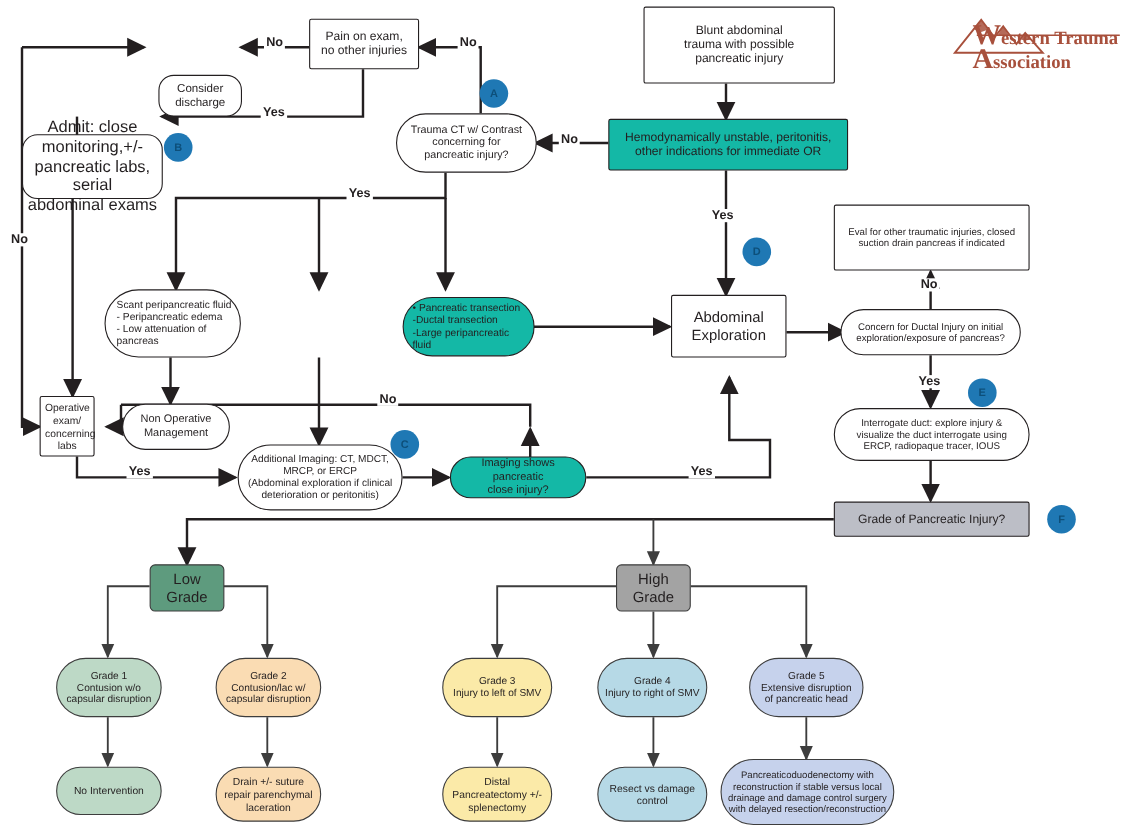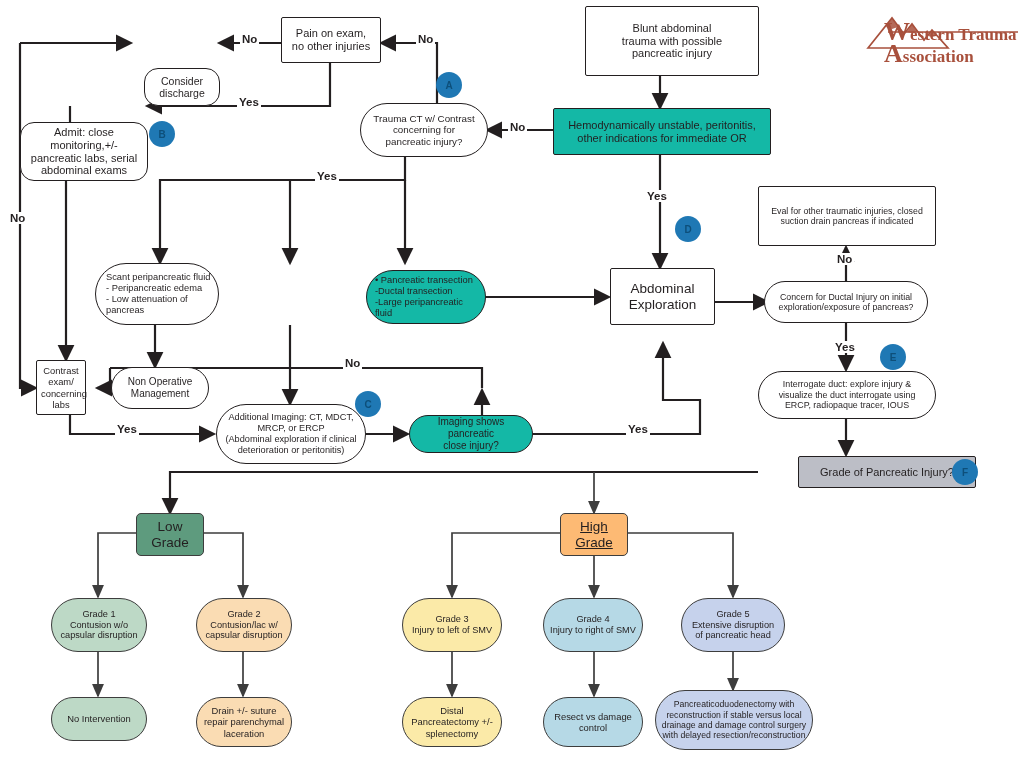--- a/index.html
+++ b/index.html
@@ -33,21 +33,21 @@
   .node.rect { border-radius:2px; }
   .node.round { border-radius:14px;margin-top:41px; }
   .node.pill  { border-radius:999px; }
   .node .txt { display:block; width:100%; }
 
   .node.left  { text-align:left; justify-content:flex-start; }
 
   .salmon { background:#14b8a6; }
   .grey   { background:#bcbec6; }
   .green  { background:#5e9b7e; border-color:#3d3d3d; }
-  .yellow { background:#fdba74; border-color:#3d3d3d;text-decoration:underline; }
+  .yellow { background:#a3a3a3; border-color:#3d3d3d; }
   .mint   { background:#bdd9c6; border-color:#3d3d3d; }
   .peach  { background:#fadcb3; border-color:#3d3d3d; }
   .lemon  { background:#fbeaa8; border-color:#3d3d3d; }
   .sky    { background:#b6d9e6; border-color:#3d3d3d; }
   .lav    { background:#c6d2ec; border-color:#3d3d3d; }
 
   .badge {
     position:absolute;
     width:26px; height:26px; border-radius:50%;
     background:#1f78b4;
@@ -207,21 +207,21 @@
     </span>
   </div>
 
   <div class="node round" style="left:144px; top:27px; width:76px; height:38px; font-size:10.5px;">
     <span class="txt">
       <span>Consider</span><br>
       <span>discharge</span>
     </span>
   </div>
 
-  <div class="node round" style="left:20px; top:81px; width:128px; height:59px; font-size:11px;">
+  <div class="node round" style="left:20px; top:81px; width:128px; height:59px; font-size:15px;">
     <span class="txt">
       <span>Admit: close monitoring,+/-</span><br>
       <span>pancreatic labs, serial</span><br>
       <span>abdominal exams</span>
     </span>
   </div>
 
   <div class="node pill" style="left:360px; top:103px; width:128px; height:54px; font-size:9.8px;">
     <span class="txt">
       <span>Trauma CT w/ Contrast</span><br>
@@ -243,21 +243,21 @@
   <div class="node pill left salmon" style="left:366px; top:270px; width:120px; height:54px; font-size:9.3px; padding-left:8px;">
     <span class="txt">
       <span>• Pancreatic transection</span><br>
       <span>-Ductal transection</span><br>
       <span>-Large peripancreatic fluid</span>
     </span>
   </div>
 
   <div class="node rect" style="left:36px; top:360px; width:50px; height:55px; font-size:9.4px;">
     <span class="txt">
-      <span>Contrast</span><br>
+      <span>Operative</span><br>
       <span>exam/</span><br>
       <span>concerning</span><br>
       <span>labs</span>
     </span>
   </div>
 
   <div class="node pill" style="left:111px; top:367px; width:98px; height:42px; font-size:10px;">
     <span class="txt">
       <span>Non Operative</span><br>
       <span>Management</span>
@@ -302,21 +302,21 @@
   </div>
 
   <div class="node pill" style="left:758px; top:371px; width:178px; height:48px; font-size:8.9px;">
     <span class="txt">
       <span>Interrogate duct: explore injury &amp;</span><br>
       <span>visualize the duct  interrogate using</span><br>
       <span>ERCP, radiopaque tracer, IOUS</span>
     </span>
   </div>
 
-  <div class="node rect grey" style="left:758px; top:456px; width:178px; height:32px; font-size:11px;margin-left:40px;">
+  <div class="node rect grey" style="left:758px; top:456px; width:178px; height:32px; font-size:11px;">
     <span class="txt">Grade of Pancreatic Injury?</span>
   </div>
 
   <div class="node rect green" style="left:136px; top:513px; width:68px; height:43px; font-size:13.5px; border-radius:5px;">
     <span class="txt">
       <span>Low</span><br>
       <span>Grade</span>
     </span>
   </div>
 

